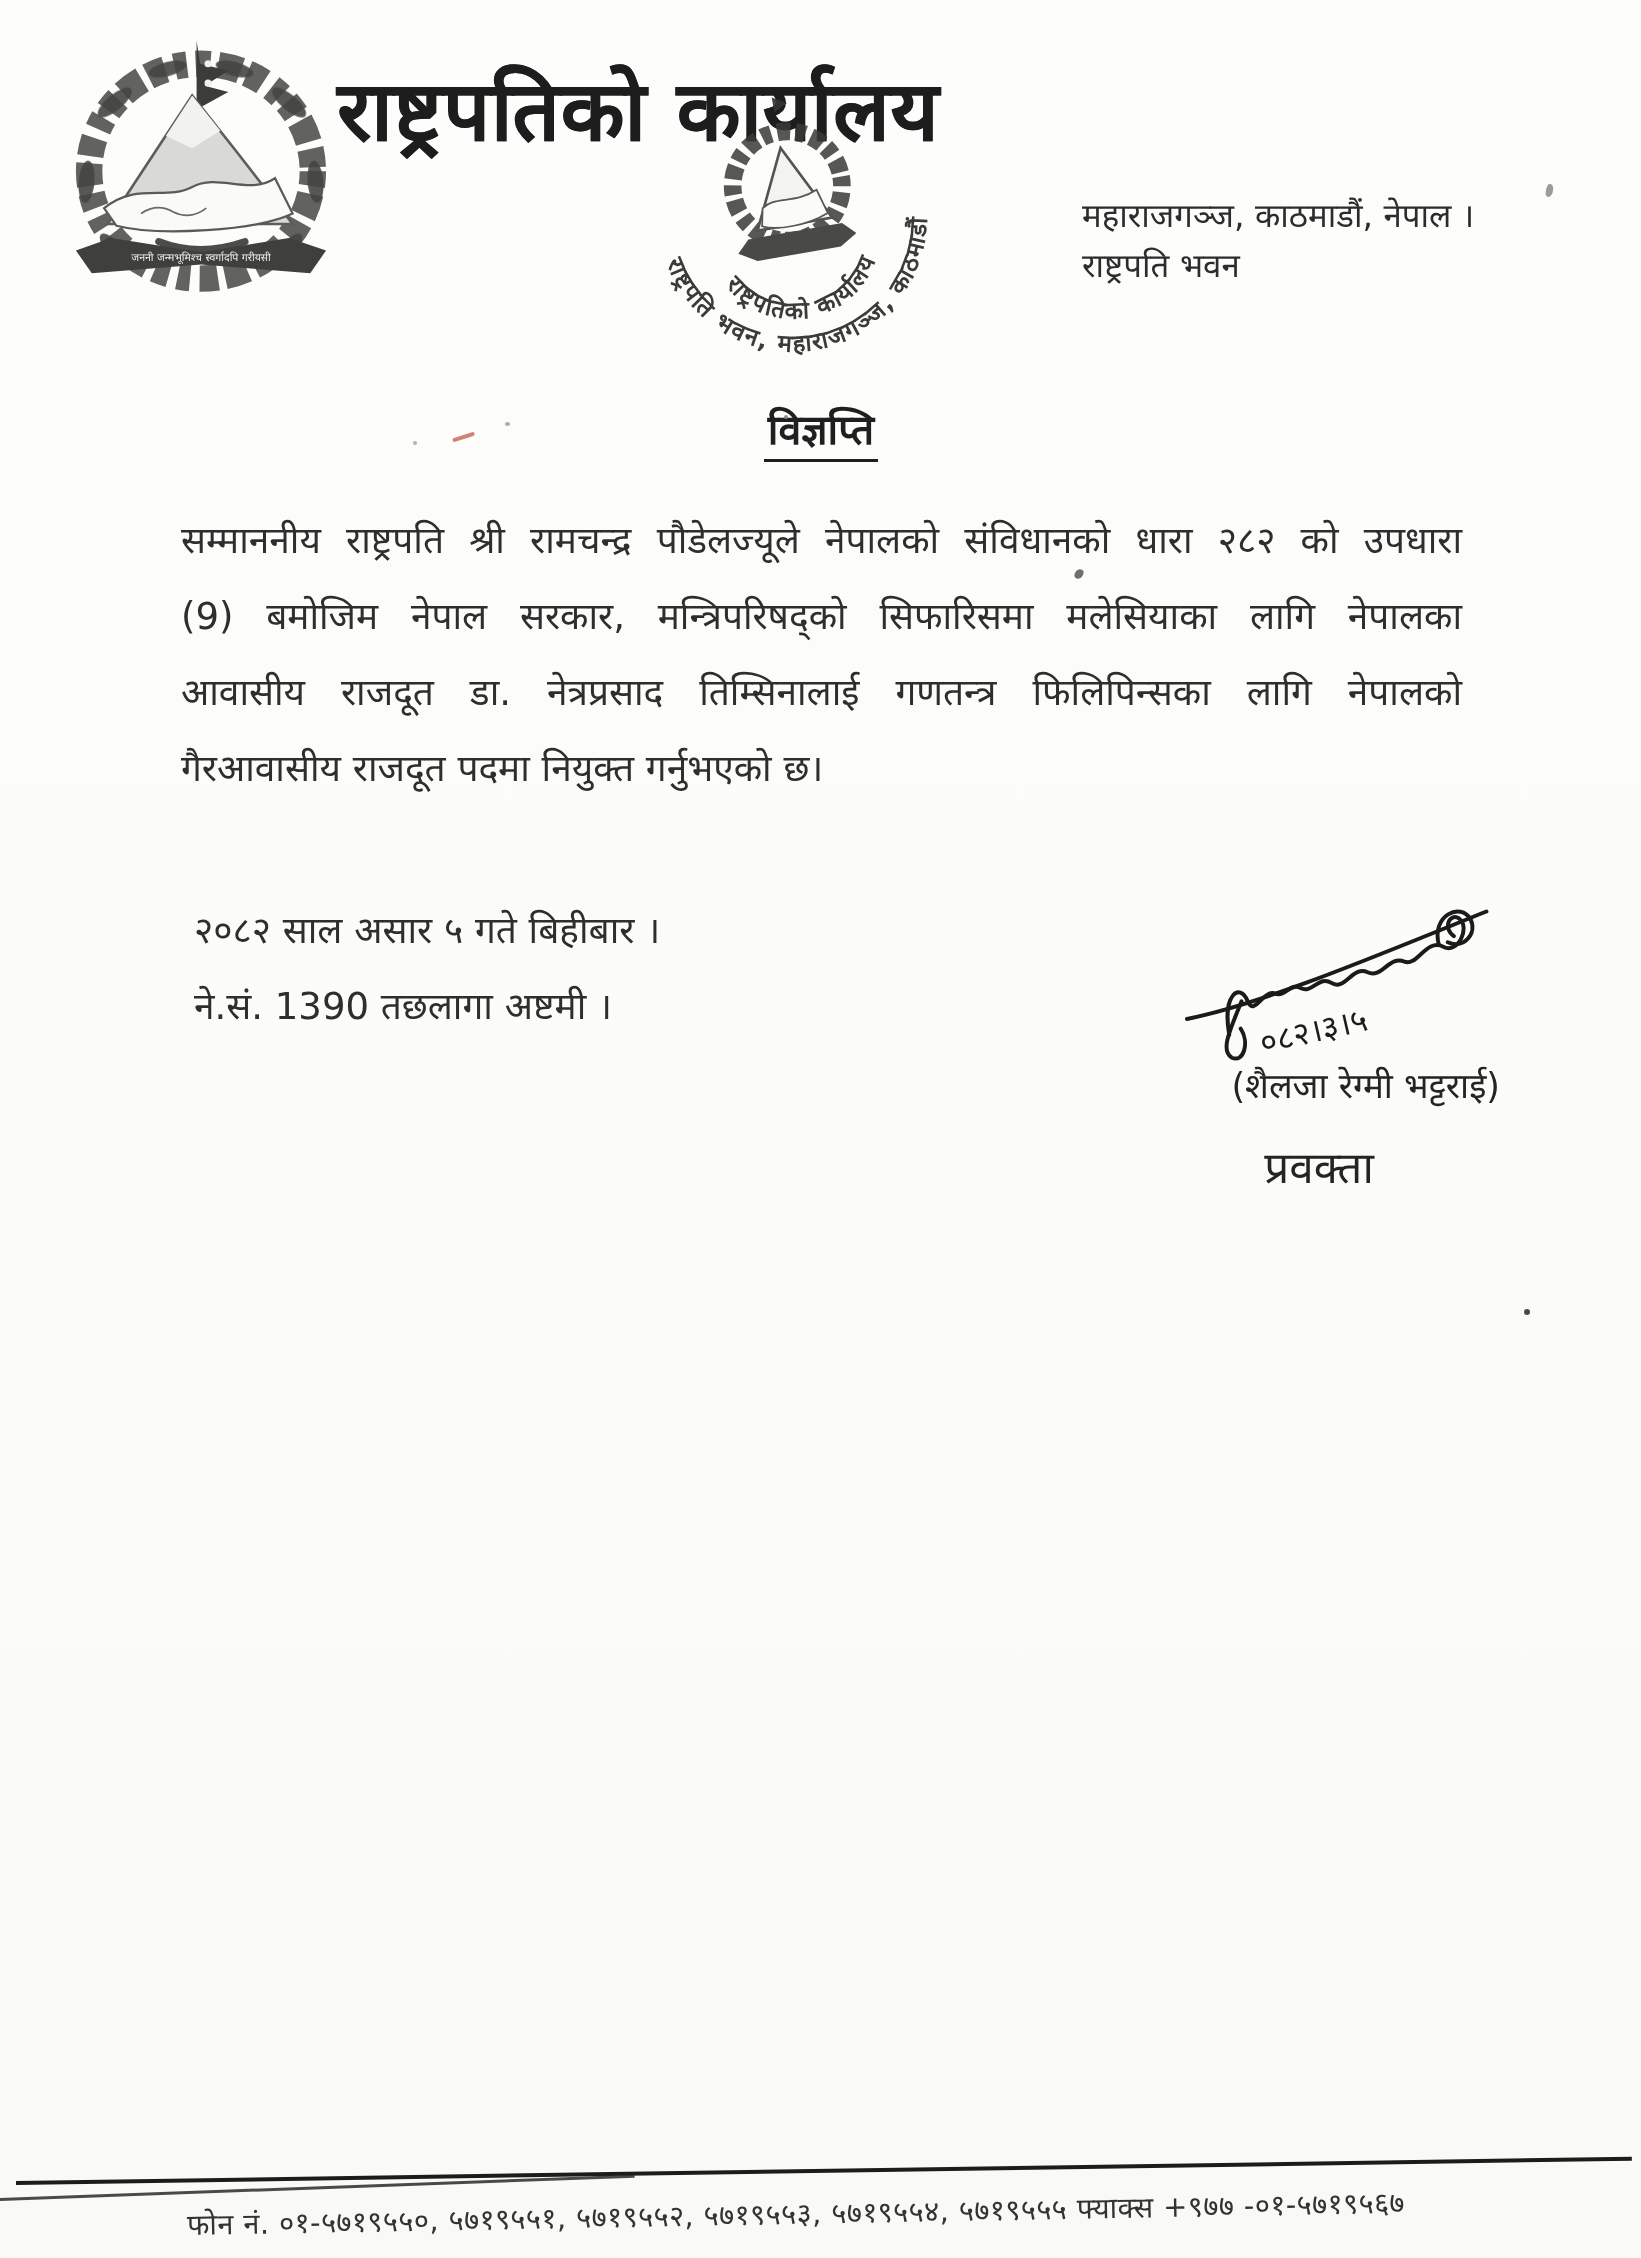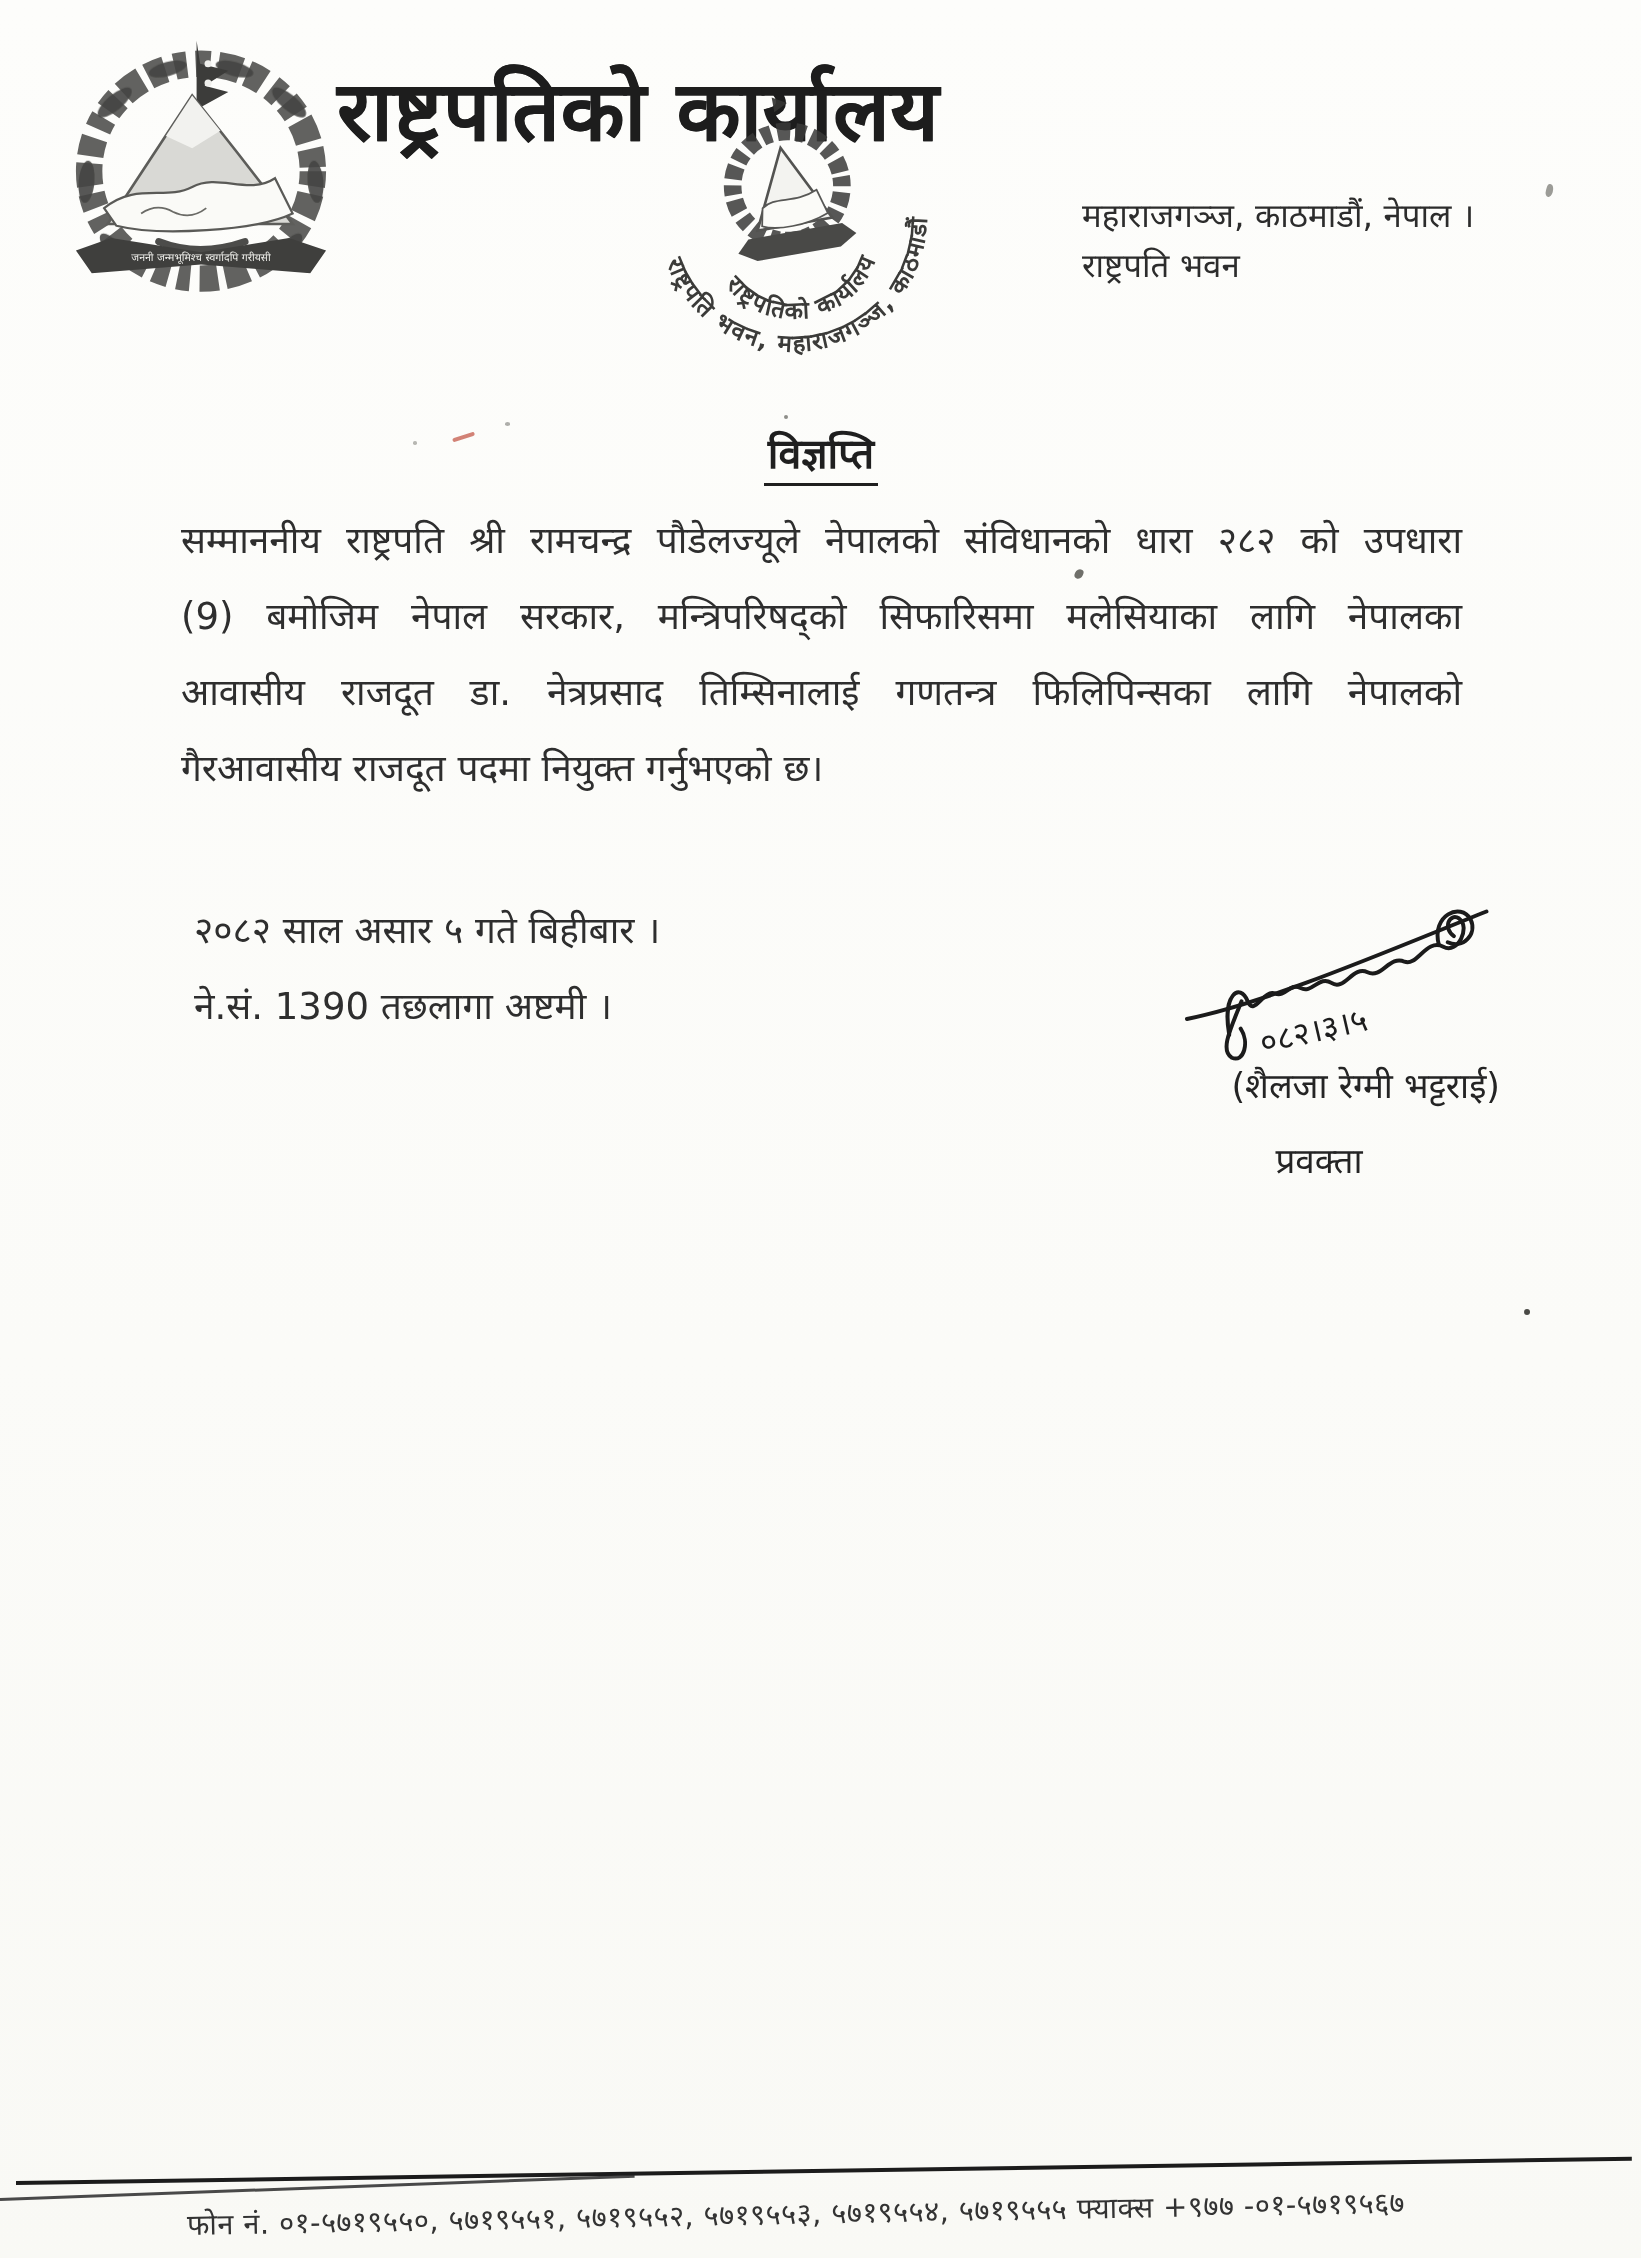--- a/index.html
+++ b/index.html
@@ -21,21 +21,21 @@
     text-shadow:0.6px 0 0 currentColor;white-space:nowrap;z-index:1;
   }
   .seal{position:absolute;left:618px;top:81px;width:356px;height:309px;z-index:2;opacity:.92;}
   .addr{
     position:absolute;left:1082px;top:191px;width:406px;
     font-size:33px;line-height:50px;color:#2c2c2c;z-index:3;
   }
   
   .notice-title{
     position:absolute;left:0;top:400px;width:1642px;text-align:center;
-    font-size:41px;font-weight:700;color:#1f1f1f;margin-top:24px;
+    font-size:41px;font-weight:700;color:#1f1f1f;
   }
   .notice-title span{
     border-bottom:3.5px solid #1f1f1f;padding:0 3.5px 5.3px 3.5px;
   }
   .body-par{
     position:absolute;left:181px;top:519px;width:1281px;
     font-size:37px;color:#2e2e2e;
   }
   .bline{line-height:44px;margin-bottom:32px;white-space:nowrap;}
   .bline.just{white-space:normal;text-align:justify;text-align-last:justify;}
@@ -45,21 +45,21 @@
   }
   .dline{line-height:44px;margin-bottom:32px;white-space:nowrap;}
   
   .sig-svg{position:absolute;left:1178px;top:878px;width:335px;height:185px;}
   .sig-name{
     position:absolute;left:1138px;top:1061px;width:362px;text-align:right;
     font-size:35px;color:#242424;white-space:nowrap;
   }
   .sig-role{
     position:absolute;left:1138px;top:1136px;width:362px;text-align:center;
-    font-size:35px;color:#242424;
+    font-size:44px;color:#242424;
   }
   
   .foot-line{
     position:absolute;left:16px;top:2181px;width:1616px;height:3.5px;
     background:#1c1c1c;transform:rotate(-0.86deg);transform-origin:left center;
   }
   .foot-line2{
     position:absolute;left:0px;top:2198px;width:635px;height:2.6px;
     background:#2a2a2a;transform:rotate(-2.1deg);transform-origin:left center;opacity:.85;
   }

